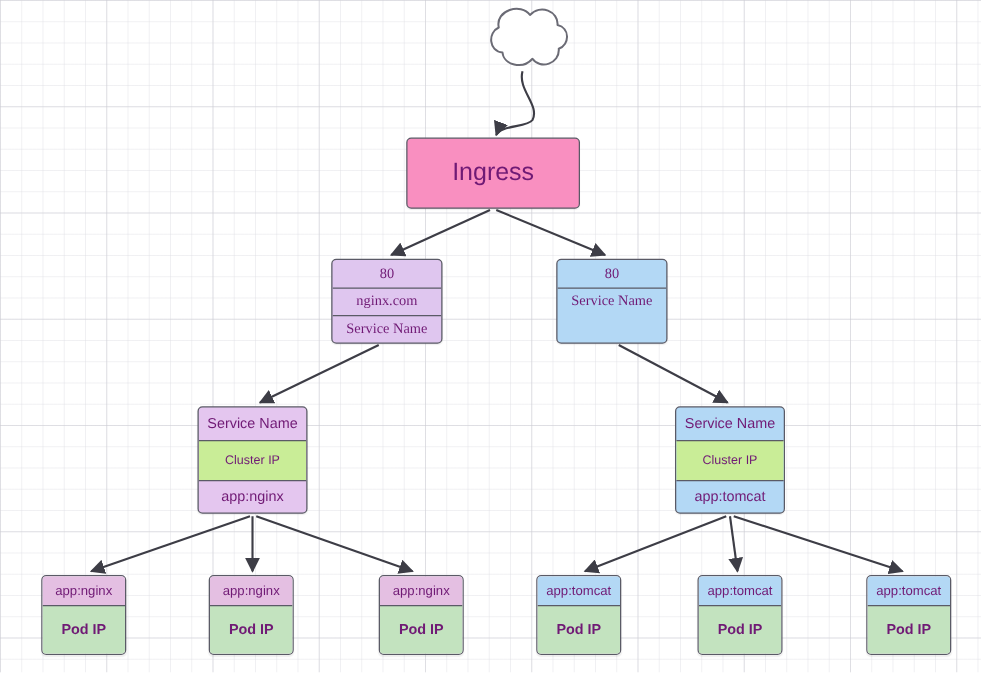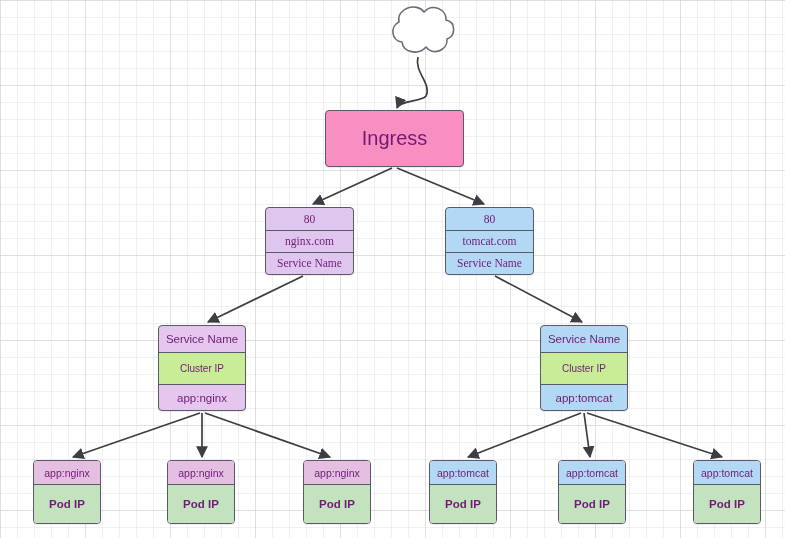--- a/index.html
+++ b/index.html
@@ -115,21 +115,20 @@
   </div>
 
   <div class="node rulebox" id="rule-nginx">
     <div class="row">80</div>
     <div class="row">nginx.com</div>
     <div class="row">Service Name</div>
   </div>
 
   <div class="node rulebox" id="rule-tomcat">
     <div class="row">80</div>
-    <div class="row">tomcat.com</div>
     <div class="row">Service Name</div>
   </div>
 
   <div class="node svcbox" id="svc-nginx">
     <div class="row row-top">Service Name</div>
     <div class="row row-mid">Cluster IP</div>
     <div class="row row-bot">app:nginx</div>
   </div>
 
   <div class="node svcbox" id="svc-tomcat">

